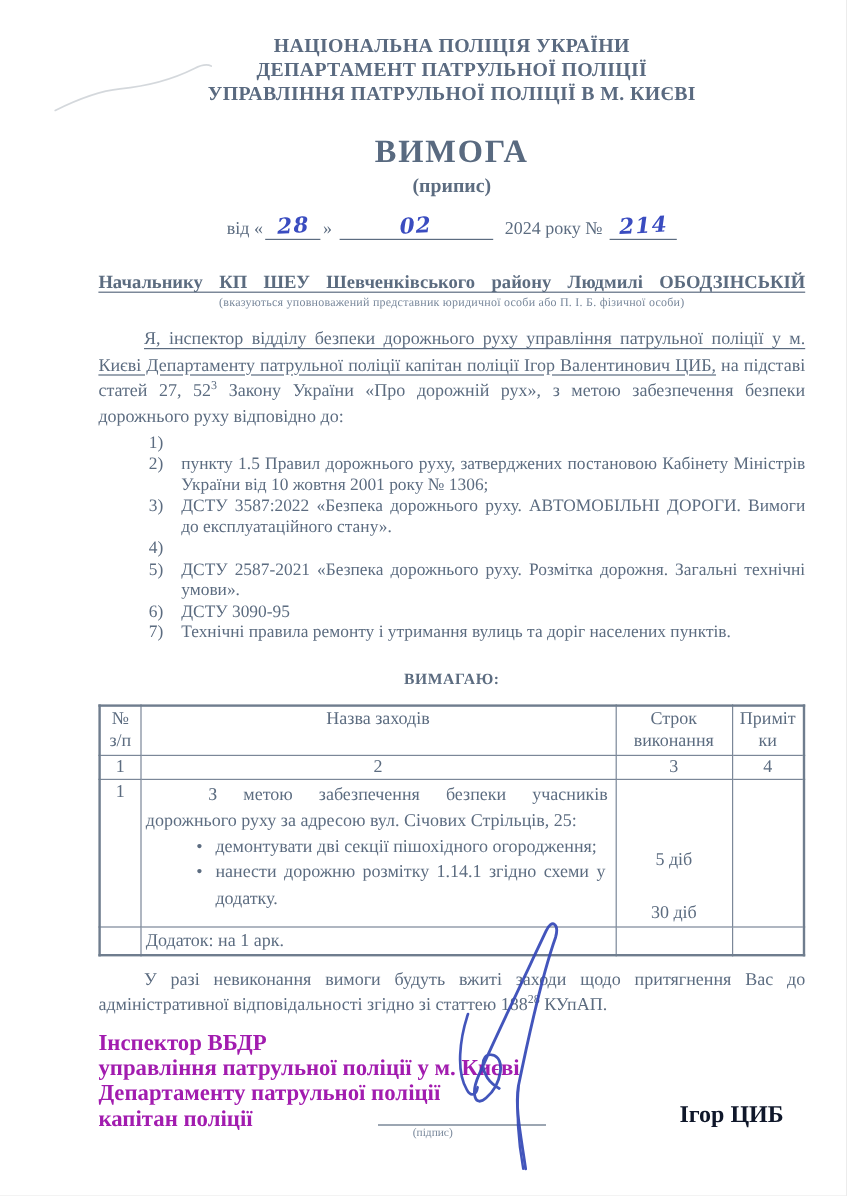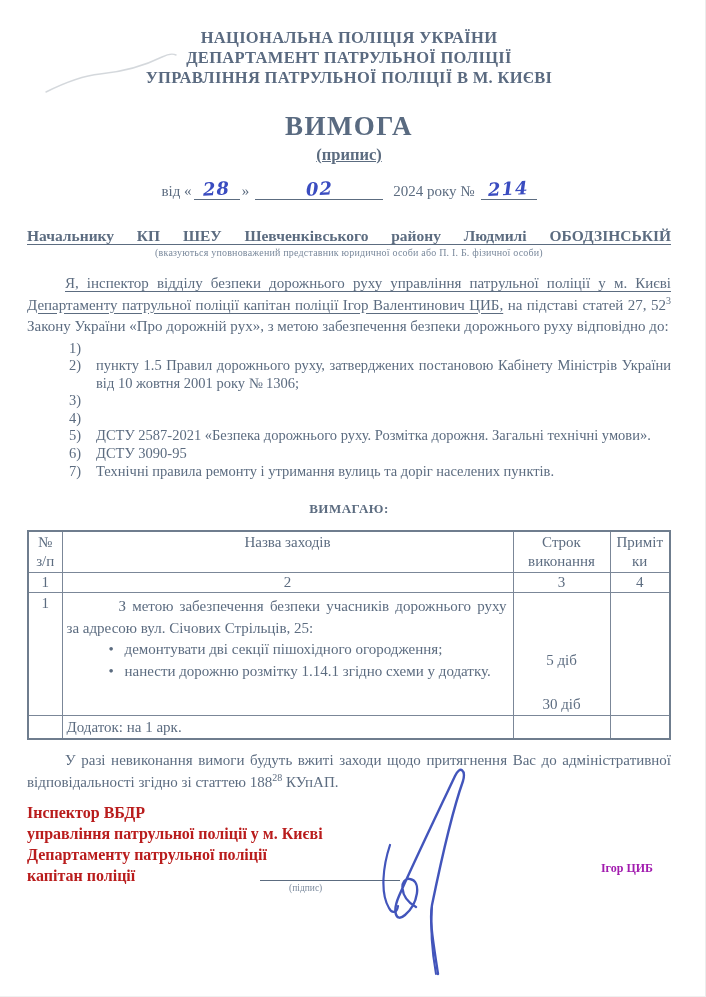--- a/index.html
+++ b/index.html
@@ -6,28 +6,28 @@
   html,body { width:706px; height:997px; }
   body {
     background:#ffffff;
     font-family:"Liberation Serif", serif;
     color:#5c6c80;
     position:relative;
     overflow:hidden;
   }
   .page {
     position:absolute; inset:0;
-    padding:28px 34px 0 27px;
+    padding:28px 34px 0 82px;
     border-right:1px solid #ececec;
     border-bottom:1px solid #f0f0f0;
   }
   
   .org-header { text-align:center; font-weight:bold; font-size:16.5px; line-height:20px; color:#5a6a80; letter-spacing:.3px; }
   .doc-title { text-align:center; font-weight:bold; font-size:27px; letter-spacing:1.5px; margin-top:23px; color:#596a80; }
-  .doc-subtitle { text-align:center; font-weight:bold; font-size:16.5px; margin-top:3px;text-decoration:underline; }
+  .doc-subtitle { text-align:center; font-weight:bold; font-size:16.5px; margin-top:3px; }
   
   .date-line { text-align:center; margin-top:17px; font-size:15px; white-space:nowrap; }
   .blank { display:inline-block; border-bottom:1.2px solid #5c6c80; text-align:center; vertical-align:bottom; line-height:15px; }
   .blank.day { width:46px; margin:0 2px; }
   .blank.month { width:128px; margin:0 10px 0 6px; }
   .blank.num { width:56px; margin-left:6px; }
   .hand {
     display:inline-block;
     font-family:"DejaVu Serif", serif; font-style:italic; font-weight:bold;
     color:#3a4cc0; font-size:18px; letter-spacing:1px;
@@ -64,24 +64,24 @@
   .bullet .btext { flex:1; text-align:justify; padding-right:2px; }
   .terms-cell { text-align:center; line-height:21px; }
   .terms-cell .term1 { margin-top:57px; }
   .terms-cell .term2 { margin-top:23px;font-family:Liberation Serif, serif; }
   .appendix-row td { height:23px; line-height:20px; }
   .appendix-cell { padding:1px 4px; }
   
   .warning { margin-top:10px; font-size:15px; line-height:21.5px; text-align:justify; text-indent:38px; }
   
   .sig-section { position:relative; margin-top:9px; height:92px; }
-  .sig-lines { font-weight:bold; font-size:16px; line-height:21px; color:#b91c1c; }
+  .sig-lines { font-weight:bold; font-size:19px; line-height:21px; color:#a21caf; }
   .sig-rule { position:absolute; left:233px; top:78px; width:140px; border-bottom:1.3px solid #5c6c80; }
   .sig-caption { position:absolute; left:262px; top:81px; font-size:9.5px; color:#7a899c; }
-  .signer-name { position:absolute; right:18px; top:59px; font-weight:bold; font-size:12px; color:#a21caf; }
+  .signer-name { position:absolute; right:18px; top:59px; font-weight:bold; font-size:20px; color:#0f172a; }
   
   svg.ink-overlay { position:absolute; inset:0; width:706px; height:997px; pointer-events:none; }
 </style>
 </head>
 <body>
 
 <div class="page">
 
   <div class="org-header">
     <div>НАЦІОНАЛЬНА ПОЛІЦІЯ УКРАЇНИ</div>
@@ -104,20 +104,21 @@
   <div class="legal-list">
     <div class="legal-item">
         <span class="li-num">1)</span>
       </div>
     <div class="legal-item">
         <span class="li-num">2)</span>
         <span class="li-text">пункту 1.5 Правил дорожнього руху, затверджених постановою Кабінету Міністрів України від 10 жовтня 2001 року № 1306;</span>
       </div>
     <div class="legal-item">
         <span class="li-num">3)</span>
+        <span class="li-text">ДСТУ 3587:2022 «Безпека дорожнього руху. АВТОМОБІЛЬНІ ДОРОГИ. Вимоги до експлуатаційного стану».</span>
       </div>
     <div class="legal-item">
         <span class="li-num">4)</span>
       </div>
     <div class="legal-item">
         <span class="li-num">5)</span>
         <span class="li-text">ДСТУ 2587-2021 «Безпека дорожнього руху. Розмітка дорожня. Загальні технічні умови».</span>
       </div>
     <div class="legal-item">
         <span class="li-num">6)</span>

